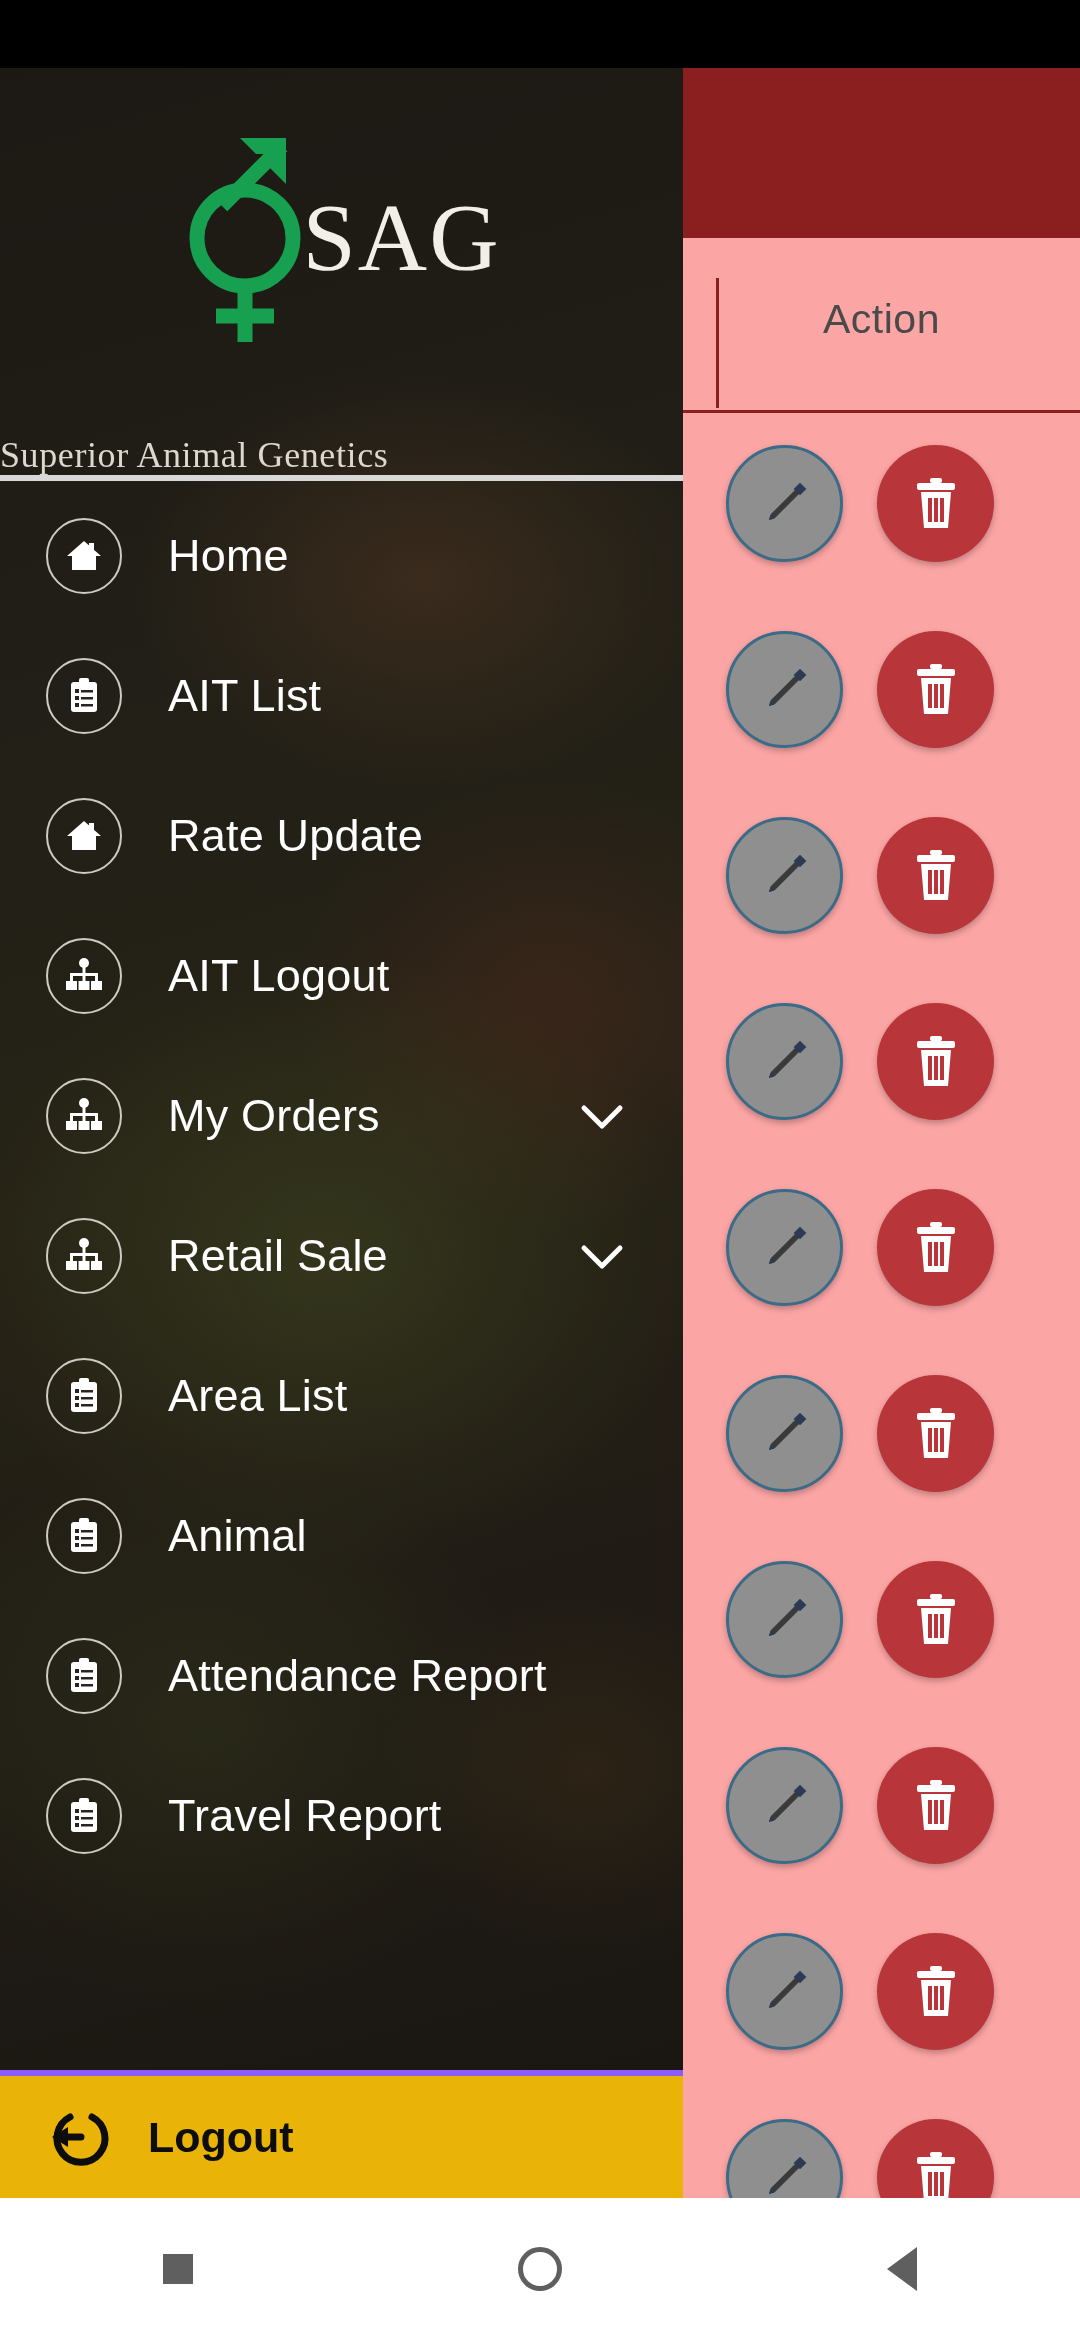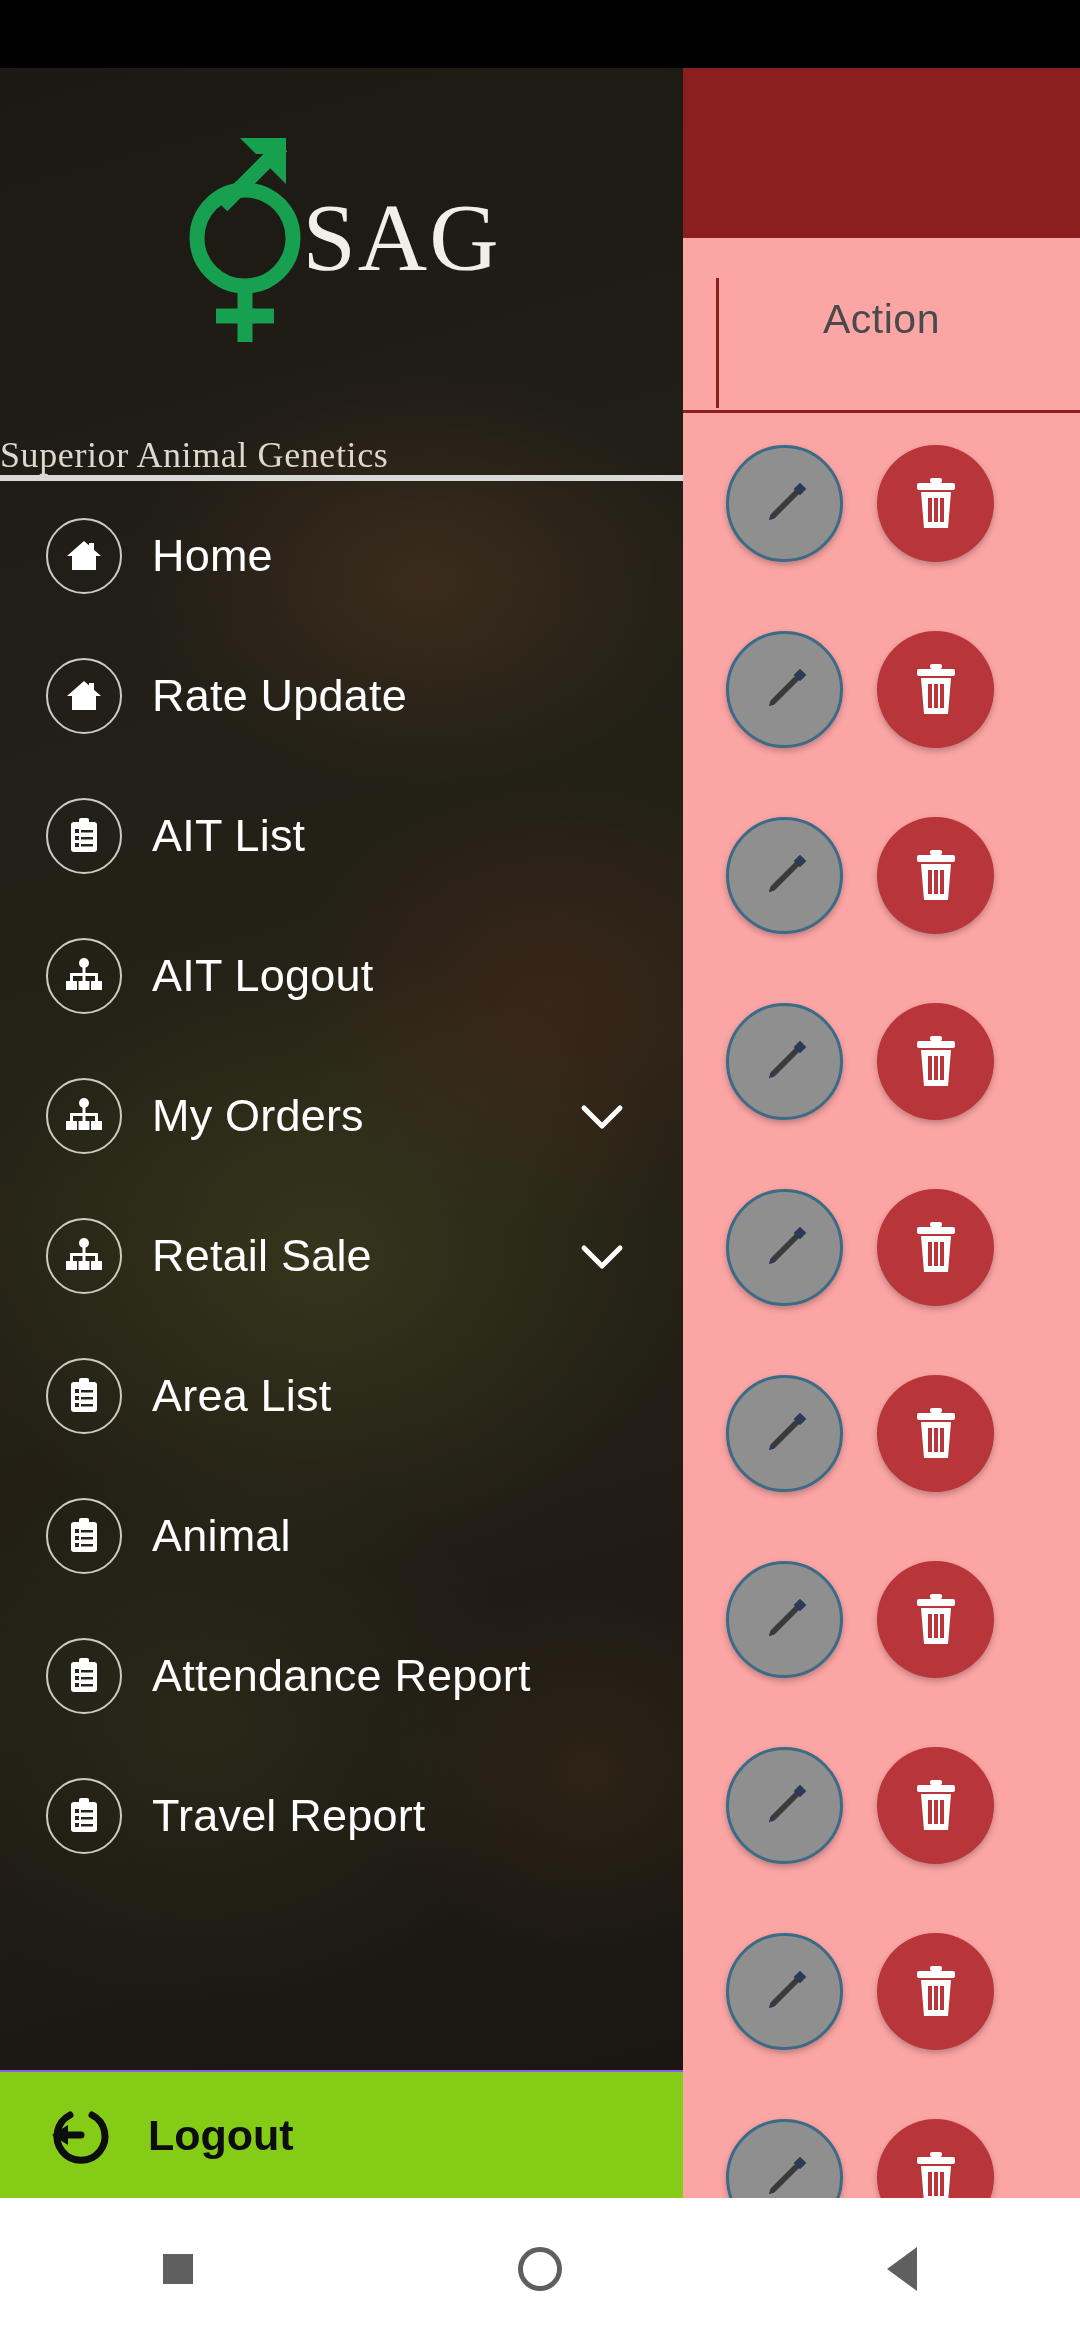--- a/index.html
+++ b/index.html
@@ -60,26 +60,26 @@
                letter-spacing:2px; line-height:1; margin-left:-6px; }
   .tagline { position:absolute; left:0; top:366px; width:706px; text-align:left;
              font-family:"Liberation Serif", serif; font-size:36px; color:#ddd7cc; letter-spacing:.6px; }
   .hdr-rule { position:absolute; left:0; top:407px; width:683px; height:6px; background:#d8d8d8; }
 
   
   .menu { position:relative; padding-top:10px; }
   .mrow { position:relative; height:140px; display:flex; align-items:center; }
   .mico { width:76px; height:76px; margin-left:46px; border-radius:50%; border:2px solid #cfcac2;
           display:flex; align-items:center; justify-content:center; flex:none; }
-  .mlabel { margin-left:30px; font-size:45px; color:#ffffff; letter-spacing:.2px; white-space:nowrap; }
+  .mlabel { margin-left:46px; font-size:45px; color:#ffffff; letter-spacing:.2px; white-space:nowrap; }
   .chev { position:absolute; right:58px; top:50%; transform:translateY(-50%); }
 
   
-  .logout { position:absolute; left:0; bottom:0; width:683px; height:128px; background:#84cc16;
-            display:flex; align-items:center; z-index:6; border-top:2px solid #8b5cf6; }
+  .logout { position:absolute; left:0; bottom:0; width:683px; height:128px; background:#eab308;
+            display:flex; align-items:center; z-index:6; border-top:6px solid #8b5cf6; }
   .logout-ico { margin-left:48px; width:66px; height:66px; display:flex; align-items:center; justify-content:center; }
   .logout-label { margin-left:34px; font-size:43px; font-weight:bold; color:#0d0d0d; }
 
   
   .navbar { position:absolute; left:0; bottom:0; width:1080px; height:142px; background:#fff; z-index:70;
             display:flex; align-items:center; justify-content:space-around; }
   .nav-sq { width:30px; height:30px; background:#5f5f5f; }
   .nav-ci { width:44px; height:44px; border-radius:50%; border:5px solid #5f5f5f; }
   .nav-tr { width:0; height:0; border-top:22px solid transparent; border-bottom:22px solid transparent;
             border-right:30px solid #5f5f5f; }
@@ -323,40 +323,40 @@
               <svg width="42" height="42" viewBox="0 0 42 42">
                 <path d="M21 6 L4 21 L9 21 L9 35 L33 35 L33 21 L38 21 Z" fill="#fff"></path>
                 <rect x="26" y="8" width="5" height="7" fill="#fff"></rect>
               </svg>
             </span>
             <span class="mlabel">Home</span>
           </div>
           <div class="mrow">
             <span class="mico">
               <svg width="42" height="42" viewBox="0 0 42 42">
-                <path d="M21 6 L4 21 L9 21 L9 35 L33 35 L33 21 L38 21 Z" fill="#fff"></path>
-                <rect x="26" y="8" width="5" height="7" fill="#fff"></rect>
-              </svg>
-            </span>
-            <span class="mlabel">Rate Update</span>
-          </div>
-          <div class="mrow">
-            <span class="mico">
-              <svg width="42" height="42" viewBox="0 0 42 42">
                 <rect x="8" y="7" width="26" height="30" rx="3" fill="#fff"></rect>
                 <rect x="16" y="3" width="10" height="7" rx="2" fill="#fff"></rect>
                 <rect x="12" y="14" width="4" height="4" fill="#2a241f"></rect>
                 <rect x="18" y="15" width="12" height="2.5" fill="#2a241f"></rect>
                 <rect x="12" y="21" width="4" height="4" fill="#2a241f"></rect>
                 <rect x="18" y="22" width="12" height="2.5" fill="#2a241f"></rect>
                 <rect x="12" y="28" width="4" height="4" fill="#2a241f"></rect>
                 <rect x="18" y="29" width="12" height="2.5" fill="#2a241f"></rect>
               </svg>
             </span>
             <span class="mlabel">AIT List</span>
+          </div>
+          <div class="mrow">
+            <span class="mico">
+              <svg width="42" height="42" viewBox="0 0 42 42">
+                <path d="M21 6 L4 21 L9 21 L9 35 L33 35 L33 21 L38 21 Z" fill="#fff"></path>
+                <rect x="26" y="8" width="5" height="7" fill="#fff"></rect>
+              </svg>
+            </span>
+            <span class="mlabel">Rate Update</span>
           </div>
           <div class="mrow">
             <span class="mico">
               <svg width="42" height="42" viewBox="0 0 42 42">
                 <circle cx="21" cy="8" r="5" fill="#fff"></circle>
                 <rect x="19.5" y="12" width="3" height="7" fill="#fff"></rect>
                 <rect x="7" y="18" width="28" height="3" fill="#fff"></rect>
                 <rect x="7" y="20" width="3" height="6" fill="#fff"></rect>
                 <rect x="19.5" y="20" width="3" height="6" fill="#fff"></rect>
                 <rect x="32" y="20" width="3" height="6" fill="#fff"></rect>

